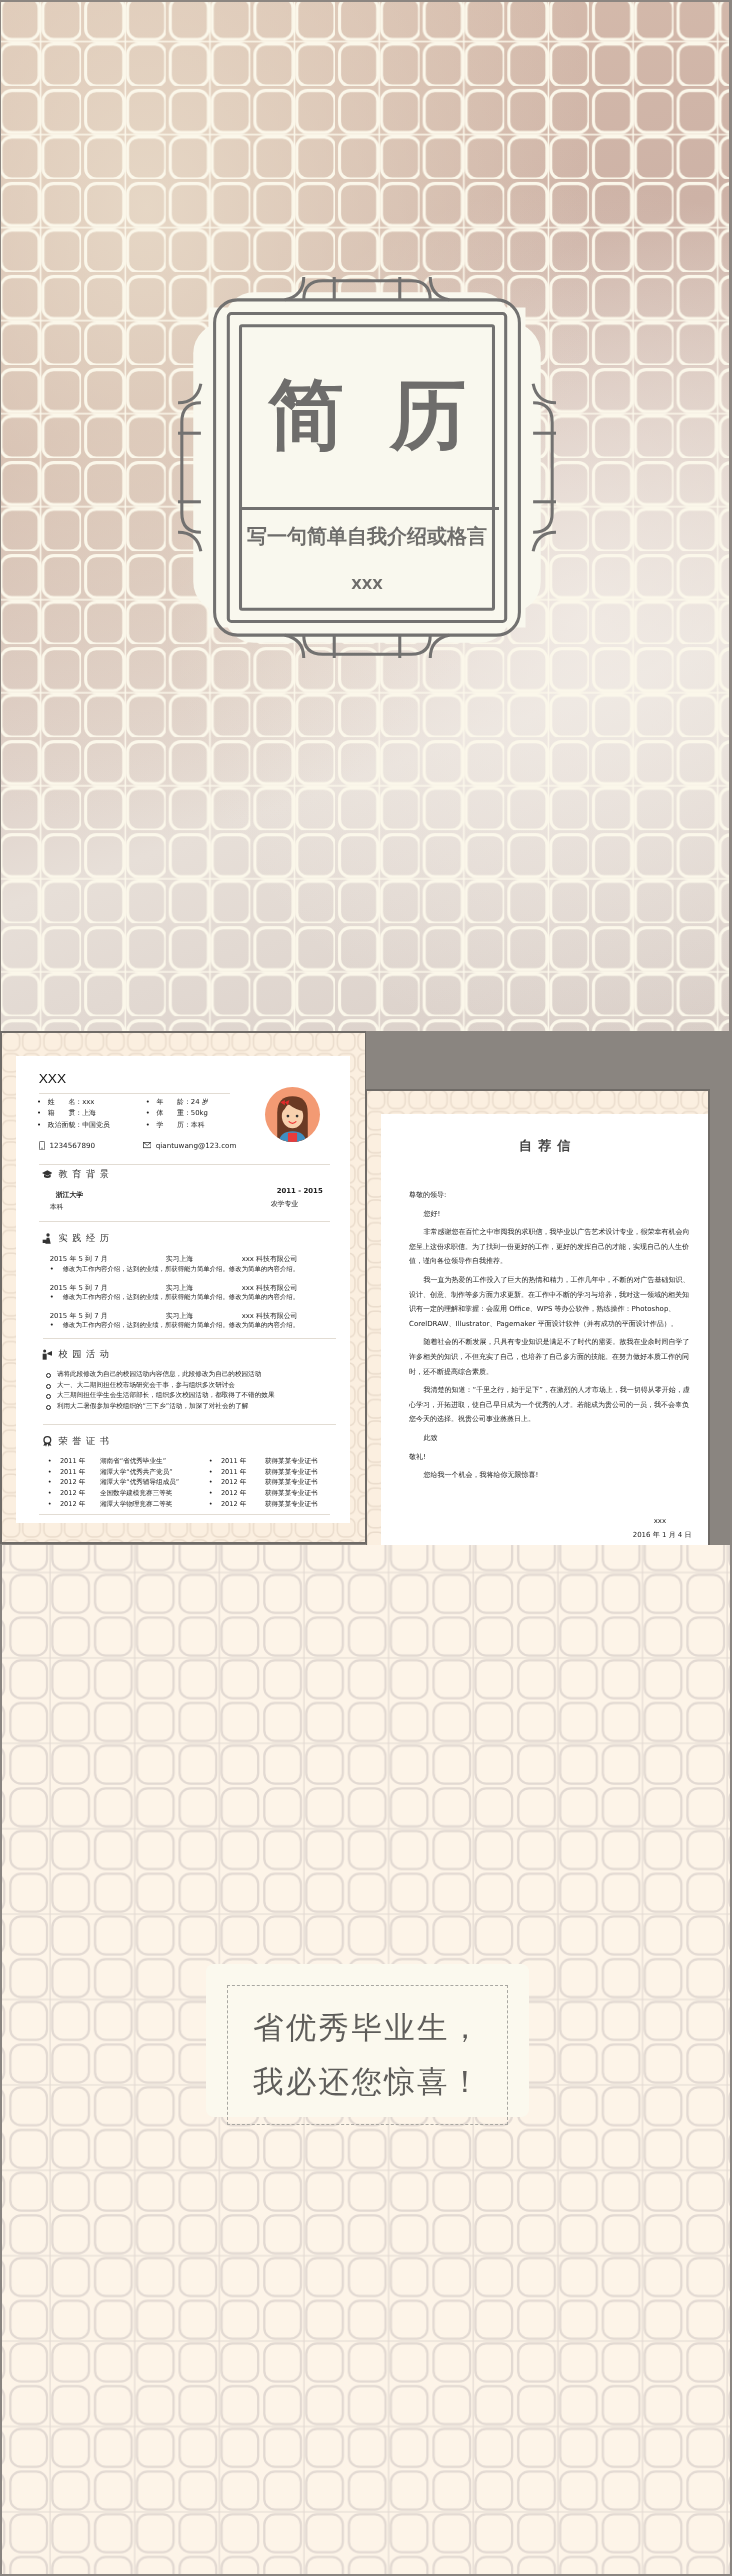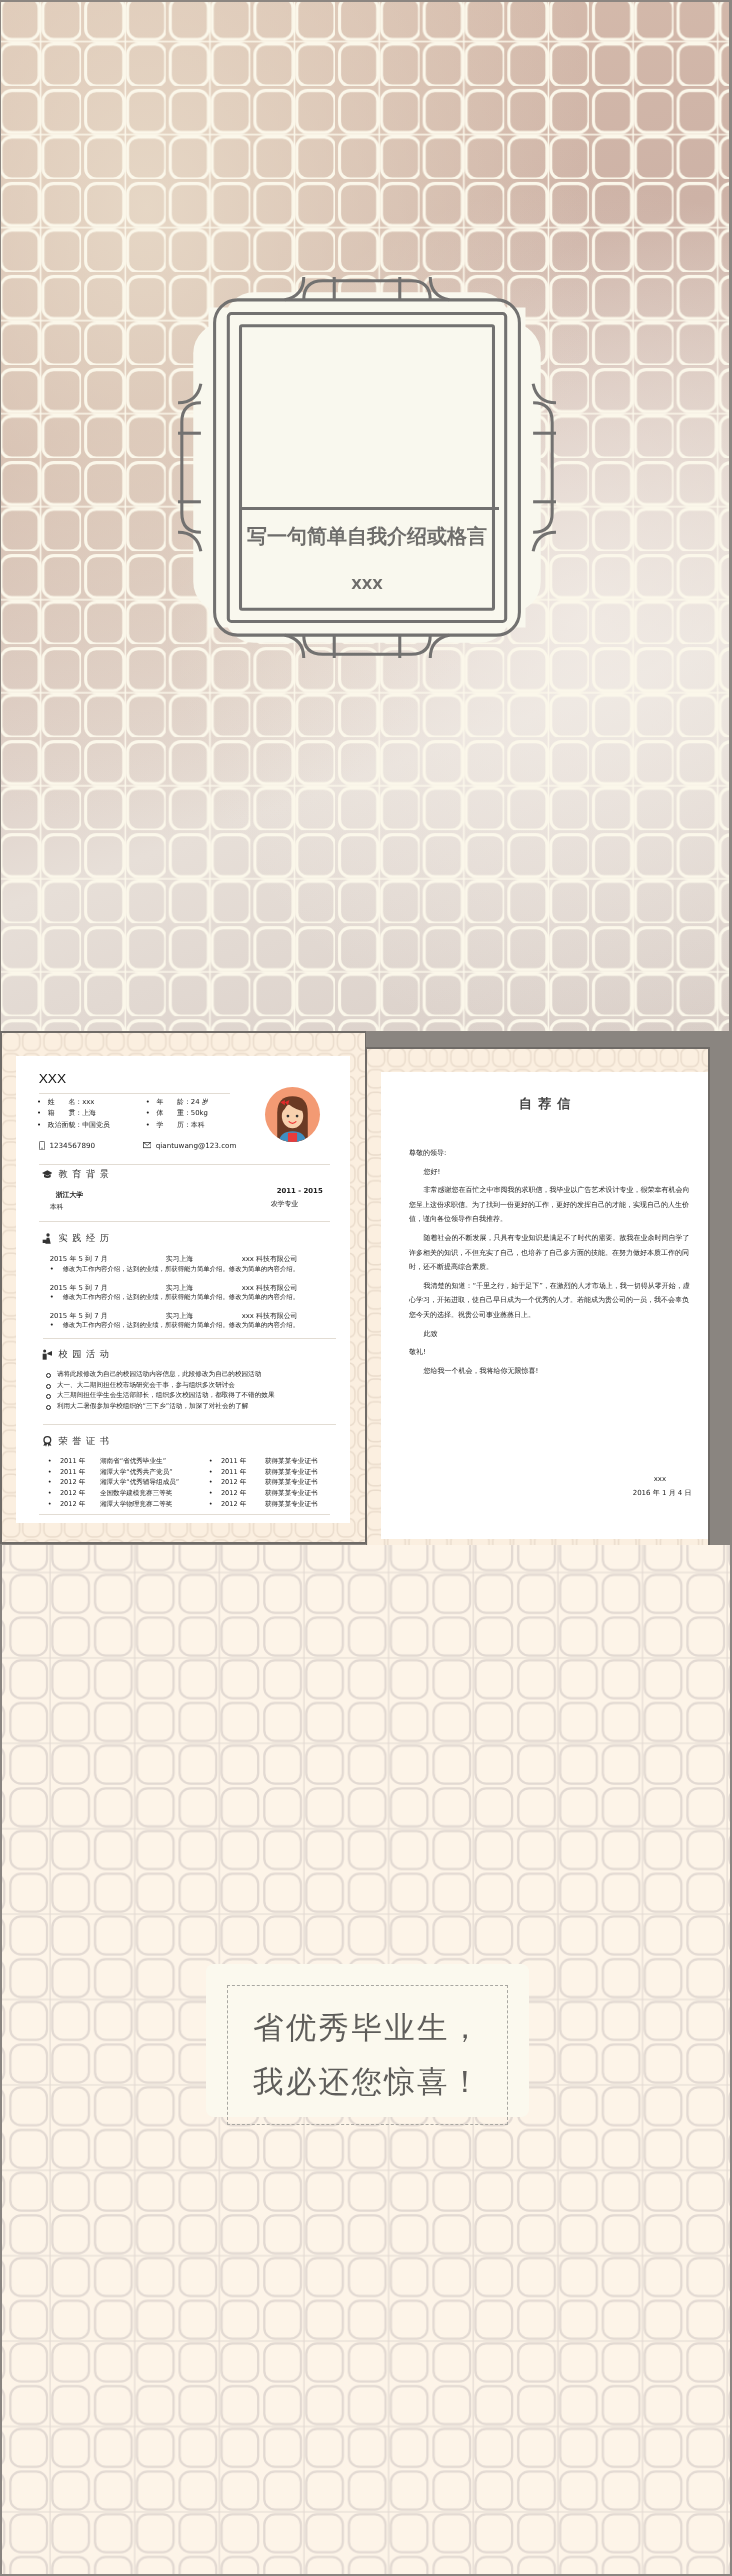--- a/index.html
+++ b/index.html
@@ -19,21 +19,21 @@
   }
   .cover-card svg{position:absolute;left:0;top:0;}
   .cover-title{position:absolute;left:0;width:378px;top:88px;text-align:center;font-family:"DejaVu Serif","Liberation Serif",serif;font-size:76px;color:#6e6d6b;letter-spacing:46px;padding-left:46px;font-weight:bold;}
   .cover-rule{position:absolute;left:63px;top:230px;width:258px;height:3.1px;background:#727170;}
   .cover-motto{position:absolute;left:0;width:378px;top:246px;text-align:center;font-size:20px;font-weight:bold;color:#6e6d6b;}
   .cover-name{position:absolute;left:0;width:378px;top:299px;text-align:center;font-size:13.7px;font-weight:bold;color:#6e6d6b;}
   .cover-intent{position:absolute;left:0;width:378px;top:328px;text-align:center;font-size:17px;font-weight:bold;color:#6e6d6b;}
 
   .page{position:absolute;background:#fbefe0;overflow:hidden;}
   .page-left{left:0;top:1031px;width:366px;height:513px;border:2.3px solid #6f6b67;border-right:1.5px solid #6f6b67;}
-  .page-right{left:366px;top:1047px;width:344px;height:513px;border:2.3px solid #6f6b67;border-left:1.5px solid #6f6b67;}
+  .page-right{left:366px;top:1089px;width:344px;height:513px;border:2.3px solid #6f6b67;border-left:1.5px solid #6f6b67;}
   .paper{position:absolute;left:13.7px;top:23px;width:334px;height:467px;background:#fff;}
 
   .r-name{position:absolute;left:23px;top:15.3px;font-size:13.7px;color:#111;font-family:"Liberation Sans",sans-serif;}
   .hr{position:absolute;height:0.8px;background:#e2dcd3;}
   .info-col{position:absolute;font-size:6.9px;color:#222;line-height:11.4px;}
   .info-col li{list-style:none;position:relative;padding-left:10.7px;}
   .info-col li:before{content:"•";position:absolute;left:0;}
   .contact{position:absolute;top:85px;font-size:7.2px;color:#222;display:flex;align-items:center;gap:4.6px;}
   .avatar{position:absolute;left:249px;top:30.5px;width:55px;height:55px;border-radius:50%;background:#f39a73;overflow:hidden;}
   .sec-head{position:absolute;left:26px;font-size:9.2px;color:#333;letter-spacing:4.6px;display:flex;align-items:center;gap:6.1px;justify-content:space-between;}
@@ -96,20 +96,21 @@
         <line x1="0" y1="205" x2="30" y2="205"></line>
           <line x1="0" y1="295" x2="30" y2="295"></line>
         <line x1="466" y1="205" x2="496" y2="205"></line>
           <line x1="466" y1="295" x2="496" y2="295"></line>
         <path d="M165 30 Q165 5 190 5 H306 Q331 5 331 30"></path>
         <path d="M165 470 Q165 495 190 495 H306 Q331 495 331 470"></path>
         <path d="M30 165 Q5 165 5 190 V310 Q5 335 30 335"></path>
         <path d="M466 165 Q491 165 491 190 V310 Q491 335 466 335"></path>
       </g>
     </svg>
+    <div class="cover-title">简历</div>
     <div class="cover-rule"></div>
     <div class="cover-motto">写一句简单自我介绍或格言</div>
     <div class="cover-name">XXX</div>
   </div>
 </section>
 
 <section class="page page-left">
   <svg class="tile-layer" width="366" height="513" viewBox="0 0 480 673">
     <defs>
       <pattern id="latt2" width="55" height="58" patternUnits="userSpaceOnUse" x="-3" y="-4">
@@ -283,20 +284,21 @@
 <section class="page page-right">
   <svg class="tile-layer" width="366" height="513" viewBox="0 0 480 673">
     <rect width="480" height="673" fill="url(#latt2)"></rect>
   </svg>
   <div class="paper">
     <div class="letter-title">自荐信</div>
     <div class="letter">
       <p>尊敬的领导:</p>
       <p class="indent">您好!</p>
       <p class="indent">非常感谢您在百忙之中审阅我的求职信，我毕业以广告艺术设计专业，很荣幸有机会向您呈上这份求职信。为了找到一份更好的工作，更好的发挥自己的才能，实现自己的人生价值，谨向各位领导作自我推荐。</p>
+      <p class="indent">我一直为热爱的工作投入了巨大的热情和精力，工作几年中，不断的对广告基础知识、设计、创意、制作等多方面力求更新。在工作中不断的学习与培养，我对这一领域的相关知识有一定的理解和掌握：会应用 Office、WPS 等办公软件，熟练操作：Photoshop、CorelDRAW、Illustrator、Pagemaker 平面设计软件（并有成功的平面设计作品）。</p>
       <p class="indent">随着社会的不断发展，只具有专业知识是满足不了时代的需要。故我在业余时间自学了许多相关的知识，不但充实了自己，也培养了自己多方面的技能。在努力做好本质工作的同时，还不断提高综合素质。</p>
       <p class="indent">我清楚的知道：“千里之行，始于足下”，在激烈的人才市场上，我一切得从零开始，虚心学习，开拓进取，使自己早日成为一个优秀的人才。若能成为贵公司的一员，我不会辜负您今天的选择。祝贵公司事业蒸蒸日上。</p>
       <p class="indent">此致</p>
       <p>敬礼!</p>
       <p class="indent">您给我一个机会，我将给你无限惊喜!</p>
     </div>
     <div class="sig" style="left:273px;top:403px;">xxx</div>
     <div class="sig" style="left:252px;top:416px;">2016 年 1 月 4 日</div>
   </div>
 </section>

